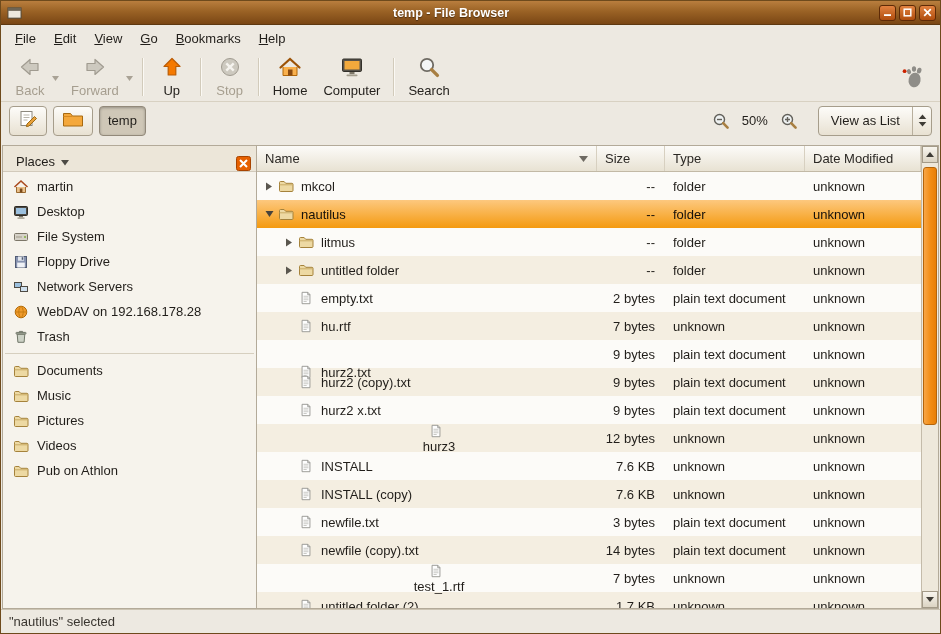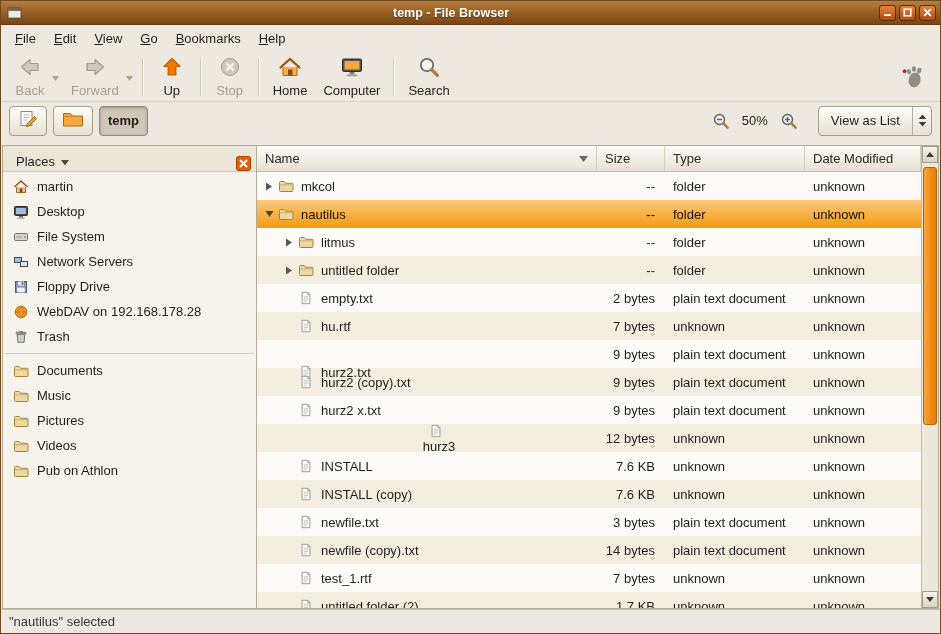--- a/index.html
+++ b/index.html
@@ -29,21 +29,21 @@
   .tool-btn .lbl{font-size:13px;margin-top:1px;color:#26231f;white-space:nowrap}
   .tool-btn.disabled .lbl{color:#a69e8f}
   .drop{width:11px;display:flex;justify-content:center;margin-left:-3px;margin-right:2px}
   .tsep{width:2px;height:38px;margin:0 5px;border-left:1px solid #d2cbbb;border-right:1px solid #fbf9f4}
   .throbber{margin:0 8px 0 auto;display:flex;align-items:center}
 
   
   .locationbar{height:37px;flex:0 0 auto;display:flex;align-items:center;gap:6px;padding:0 8px;background:#ede9e1}
   .lb-btn{height:30px;display:flex;align-items:center;justify-content:center;gap:5px;padding:0 8px;
     background:linear-gradient(#fdfcf9,#e8e1d2);border:1px solid #a69d8b;border-radius:4px;cursor:pointer}
-  .lb-btn.pressed{background:#cfc7b7;box-shadow:inset 0 1px 3px rgba(0,0,0,.28);border-color:#92897a;font-weight:bold}
+  .lb-btn.pressed{background:#cfc7b7;box-shadow:inset 0 1px 3px rgba(0,0,0,.28);border-color:#92897a;font-weight:normal}
   .lb-right{margin-left:auto;display:flex;align-items:center;gap:8px}
   .zbtn{width:22px;height:22px;display:flex;align-items:center;justify-content:center;cursor:pointer}
   .zoomlvl{min-width:30px;text-align:center}
   .combo{height:30px;margin-left:10px;display:flex;align-items:stretch;background:linear-gradient(#fdfcf9,#e8e1d2);
     border:1px solid #a69d8b;border-radius:4px;cursor:pointer;overflow:hidden}
   .combo .txt{display:flex;align-items:center;padding:0 12px}
   .combo .arrows{width:19px;display:flex;align-items:center;justify-content:center;border-left:1px solid #b8af9d}
 
   
   .bodyarea{flex:1;display:flex;margin:6px 1px 0 1px;min-height:0}
@@ -305,38 +305,38 @@
                 <rect x="1.5" y="4.5" width="13" height="7" rx="1" fill="#d6d2c8" stroke="#7c7668"></rect>
                 <rect x="3" y="7.4" width="6" height="1.2" fill="#a9a496"></rect>
                 <circle cx="12" cy="8" r="1" fill="#7fae3e"></circle>
               </svg>
             </span>
             <span class="lbl">File System</span>
           </div>
           <div class="place">
             <span class="picon">
               <svg width="16" height="16" viewBox="0 0 16 16">
+                <rect x="2.5" y="2.5" width="11" height="11" fill="#8893b0" stroke="#525c74"></rect>
+                <rect x="5" y="2.5" width="6" height="4.2" fill="#e3e7ee"></rect>
+                <rect x="8.7" y="3.2" width="1.6" height="2.6" fill="#525c74"></rect>
+                <rect x="4.2" y="8.6" width="7.6" height="4.9" fill="#f0f2f6"></rect>
+              </svg>
+            </span>
+            <span class="lbl">Floppy Drive</span>
+          </div>
+          <div class="place">
+            <span class="picon">
+              <svg width="16" height="16" viewBox="0 0 16 16">
                 <rect x="1" y="3" width="8" height="6" fill="#4e4a43"></rect>
                 <rect x="2" y="4" width="6" height="4" fill="#9cc0de"></rect>
                 <rect x="7" y="7" width="8" height="6" fill="#4e4a43"></rect>
                 <rect x="8" y="8" width="6" height="4" fill="#cfe0ee"></rect>
               </svg>
             </span>
             <span class="lbl">Network Servers</span>
-          </div>
-          <div class="place">
-            <span class="picon">
-              <svg width="16" height="16" viewBox="0 0 16 16">
-                <rect x="2.5" y="2.5" width="11" height="11" fill="#8893b0" stroke="#525c74"></rect>
-                <rect x="5" y="2.5" width="6" height="4.2" fill="#e3e7ee"></rect>
-                <rect x="8.7" y="3.2" width="1.6" height="2.6" fill="#525c74"></rect>
-                <rect x="4.2" y="8.6" width="7.6" height="4.9" fill="#f0f2f6"></rect>
-              </svg>
-            </span>
-            <span class="lbl">Floppy Drive</span>
           </div>
           <div class="place">
             <span class="picon">
               <svg width="16" height="16" viewBox="0 0 16 16">
                 <circle cx="8" cy="8" r="5.8" fill="#ef9a2c" stroke="#b26a08"></circle>
                 <path d="M2.2 8h11.6M8 2.2c3 3 3 8.6 0 11.6M8 2.2c-3 3-3 8.6 0 11.6" fill="none" stroke="#c87d10"></path>
               </svg>
             </span>
             <span class="lbl">WebDAV on 192.168.178.28</span>
           </div>
@@ -651,21 +651,21 @@
                     <path d="M5.2 6h5.6M5.2 8h5.6M5.2 10h5.6M5.2 12h3.6" stroke="#c2c2be"></path>
                   </svg>
                 </span>
                 <span>newfile (copy).txt</span>
               </div>
               <div class="cell-size">14 bytes</div>
               <div class="cell-type">plain text document</div>
               <div class="cell-date">unknown</div>
             </div>
             <div class="row">
-              <div class="cell-name" style="padding-left: 24px;">
+              <div class="cell-name" style="padding-left: 24px; flex-direction: column;">
                 <span class="exp"></span>
                 <span class="ficon">
                   <svg width="14" height="16" viewBox="0 0 16 16">
                     <path d="M3.5 1.5h6.6l2.4 2.6v10.4h-9z" fill="#fefefe" stroke="#91918d"></path>
                     <path d="M10 1.5v2.8h2.6" fill="none" stroke="#91918d"></path>
                     <path d="M5.2 6h5.6M5.2 8h5.6M5.2 10h5.6M5.2 12h3.6" stroke="#c2c2be"></path>
                   </svg>
                 </span>
                 <span>test_1.rtf</span>
               </div>

